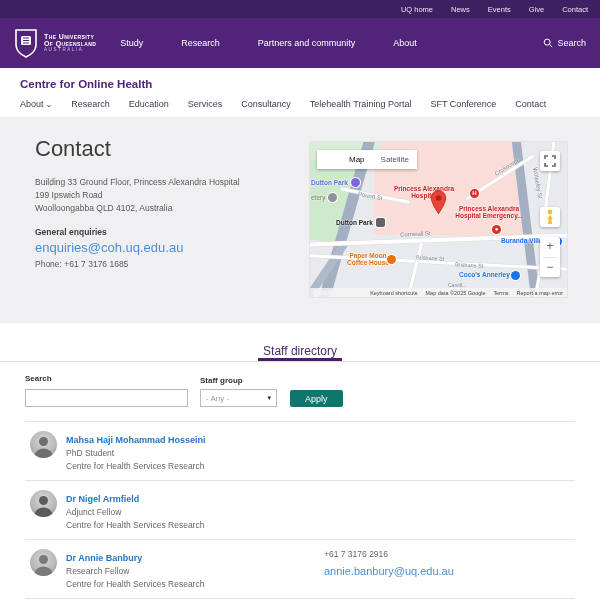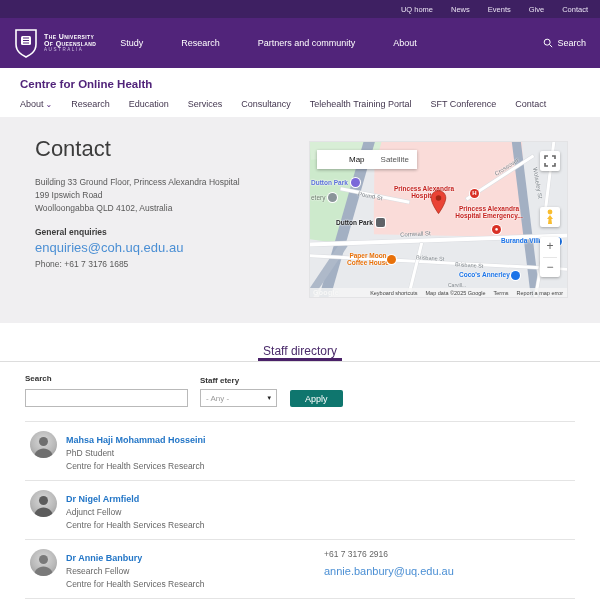--- a/index.html
+++ b/index.html
@@ -250,21 +250,21 @@
 <div class="tabbar">
   <div class="tab">Staff directory</div>
 </div>
 
 <div class="filters">
   <div class="field">
     <label>Search</label>
     <input class="search-input" type="text" style="">
   </div>
   <div class="field">
-    <label>Staff etery</label>
+    <label>Staff group</label>
     <div class="select">
       <span class="val">- Any -</span>
       <span class="sel-caret">▾</span>
     </div>
   </div>
   <button class="apply-btn">Apply</button>
 </div>
 
 <div class="staff-list">
 

